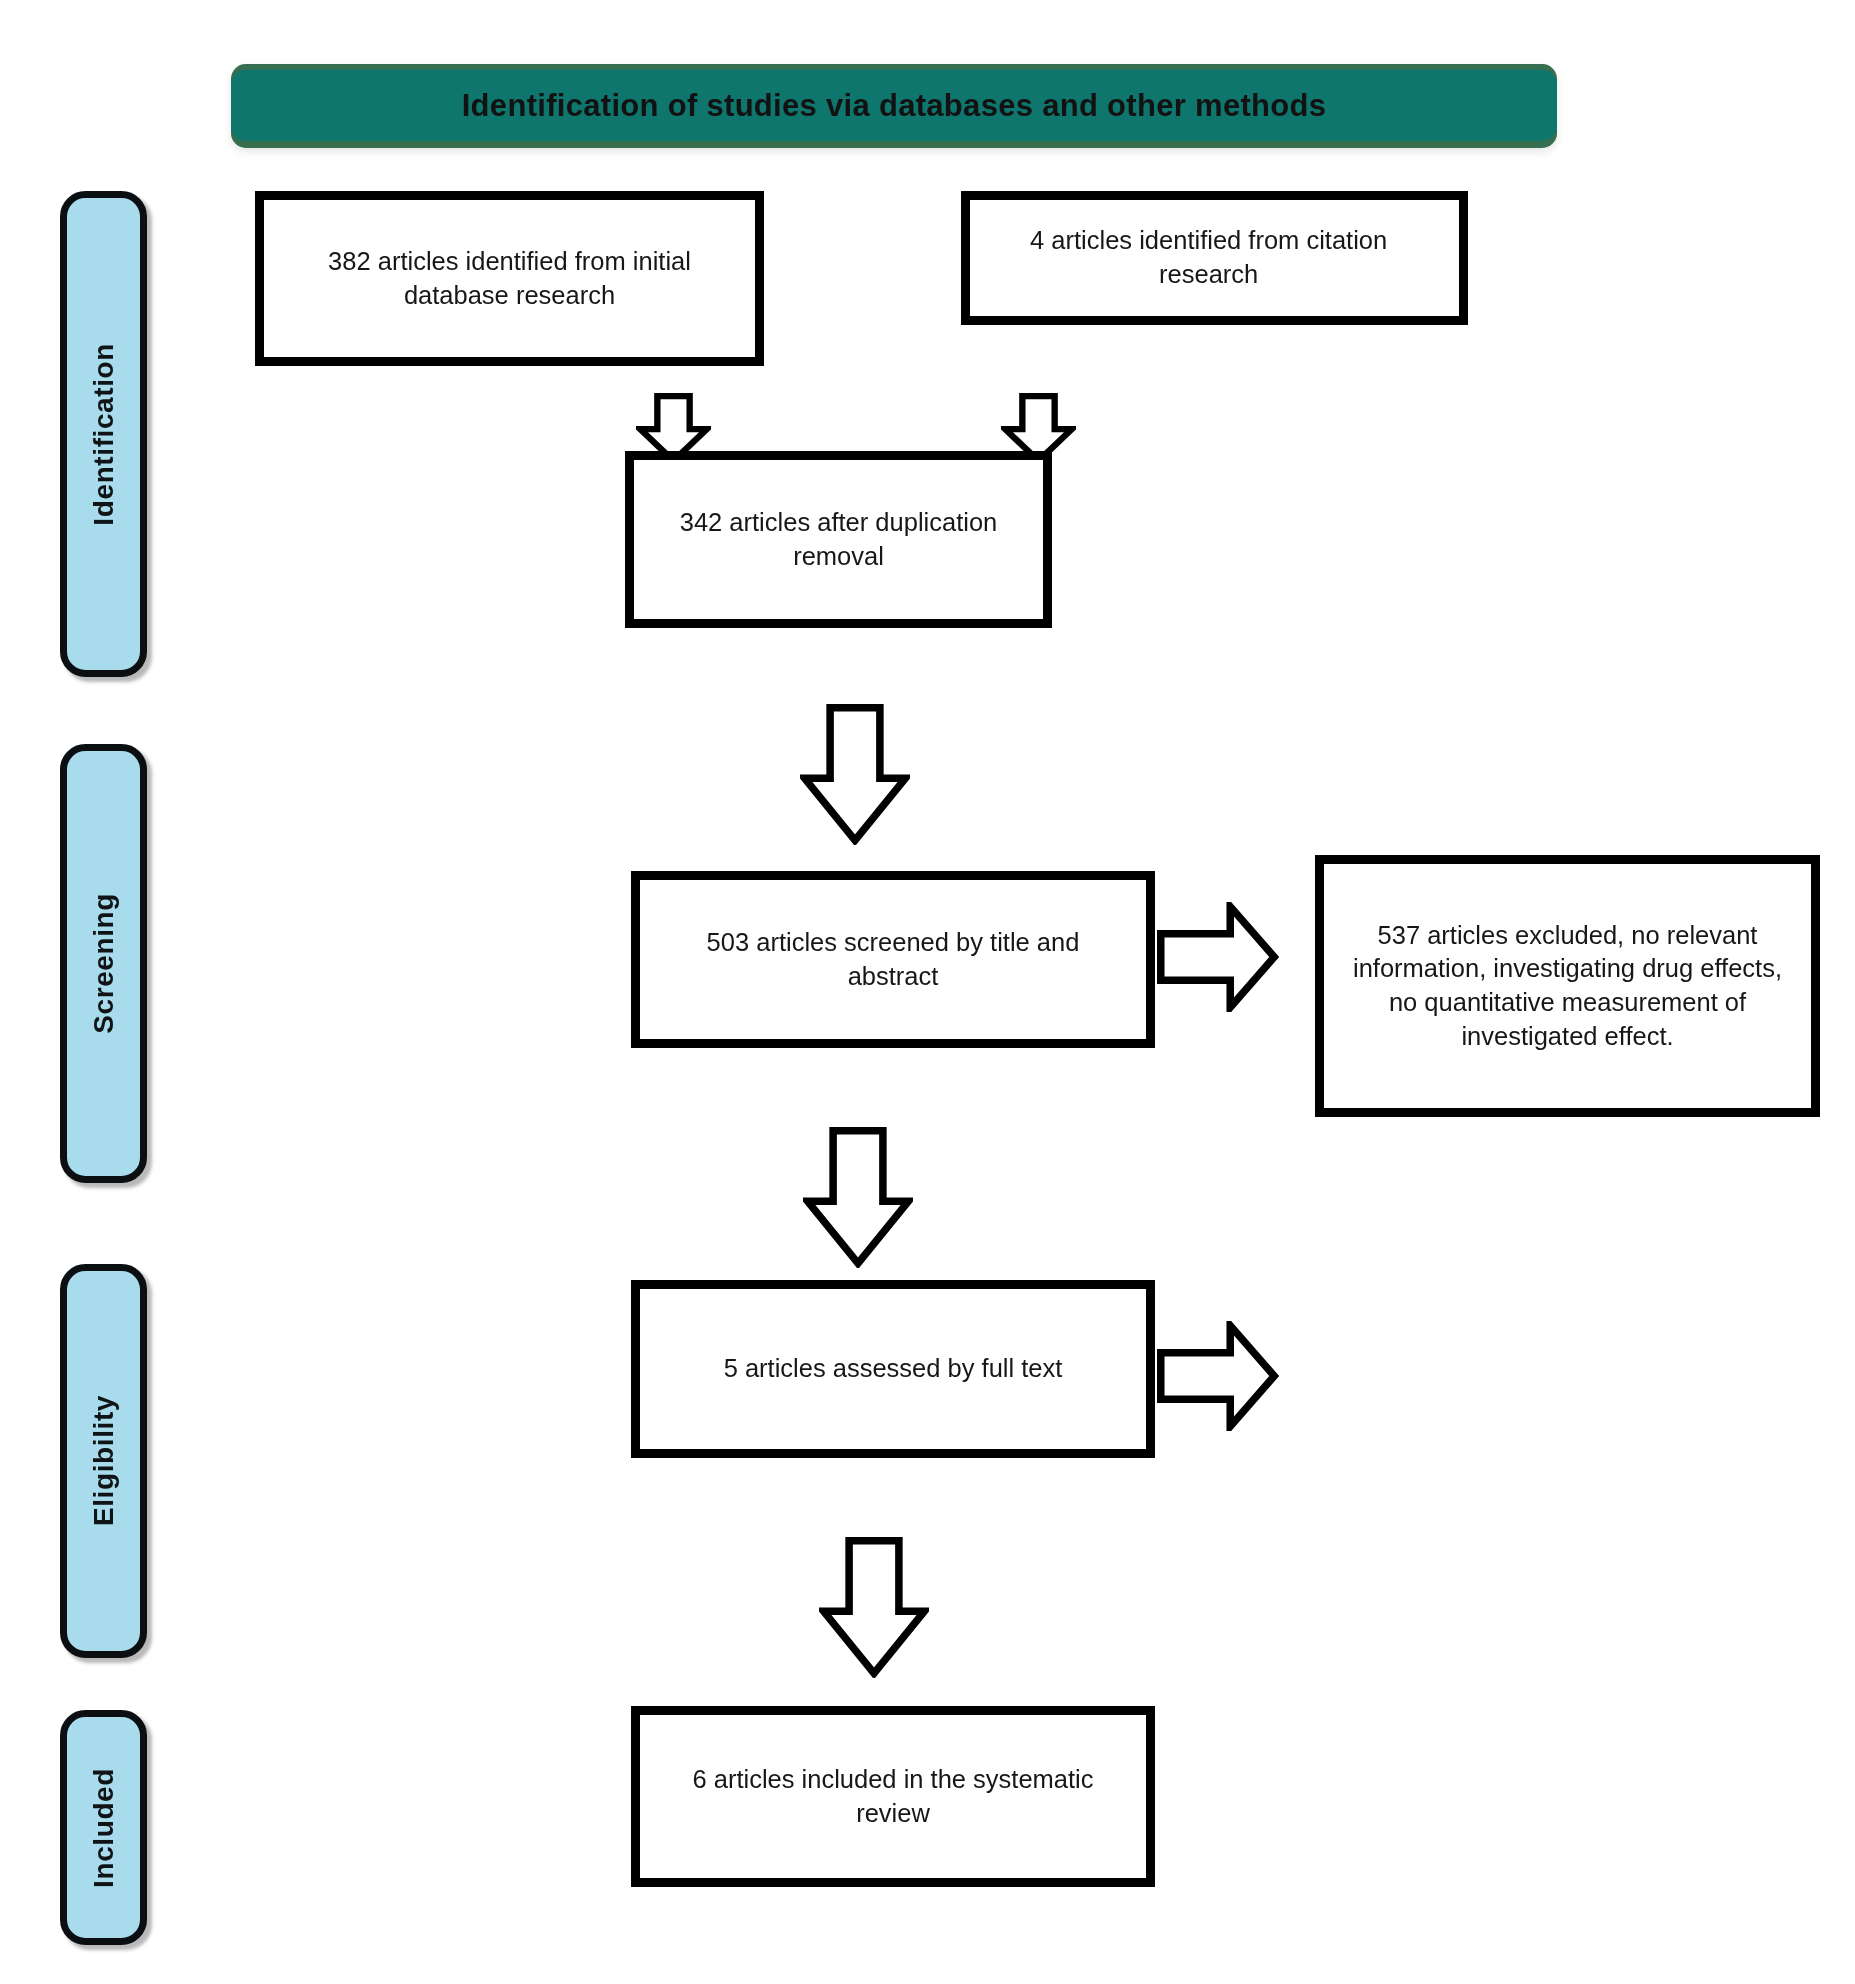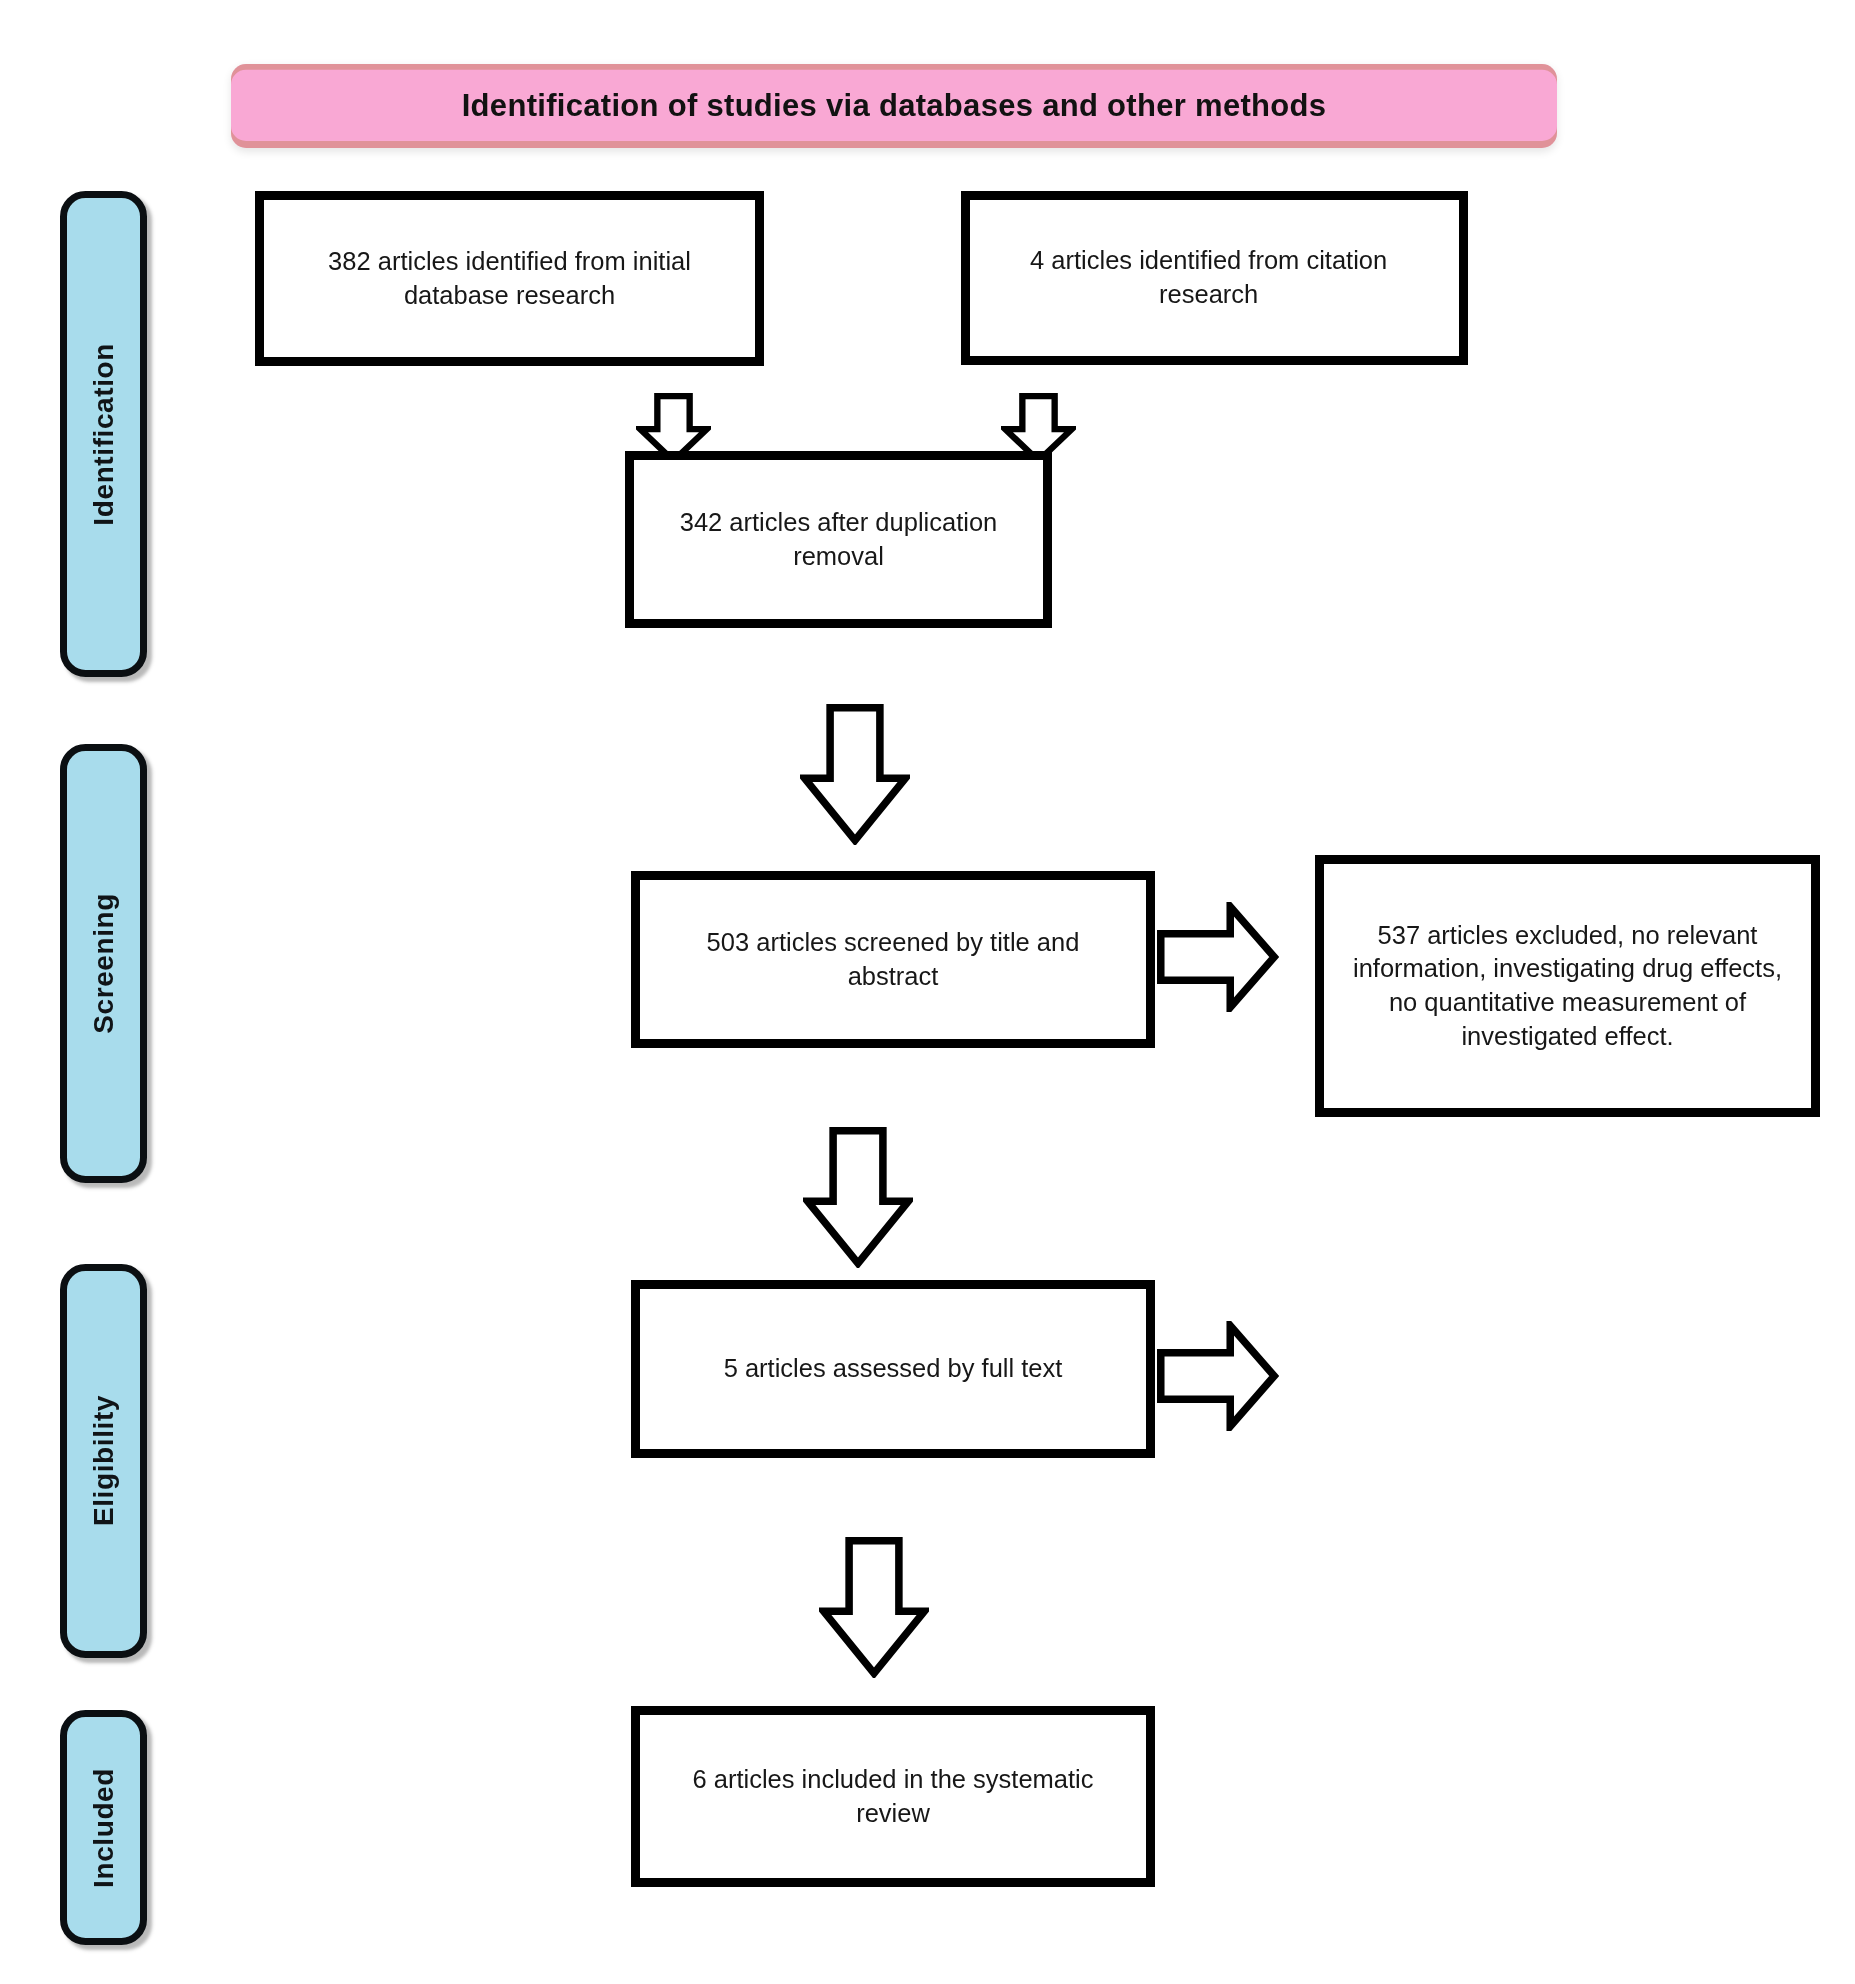--- a/index.html
+++ b/index.html
@@ -9,21 +9,21 @@
     height:1985px;
     background:#ffffff;
     font-family:"Liberation Sans", sans-serif;
     color:#111111;
     overflow:hidden;
   }
   .abs{position:absolute;box-sizing:border-box;}
 
   
   .banner{
-    background:#f9a8d4;
+    background:#0f766e;
     border-radius:15px;
     box-shadow:
       inset 0 5.8px 0 rgba(160,90,0,0.28),
       inset 0 -7px 0 rgba(160,90,0,0.28),
       0 3.5px 8px rgba(0,0,0,0.10);
     display:flex;align-items:center;justify-content:center;
     text-align:center;
   }
   .banner span{font-size:31px;font-weight:bold;color:#121212;letter-spacing:0.3px;}
 
@@ -77,21 +77,21 @@
   <div class="stage abs" style="left:60px;top:1264px;width:87px;height:394px;">
     <span>Eligibility</span>
   </div>
   <div class="stage abs" style="left:60px;top:1710px;width:87px;height:235px;">
     <span>Included</span>
   </div>
 
   <div class="fbox abs" style="left:255px;top:191px;width:509px;height:175px;">
     <span>382 articles identified from initial database research</span>
   </div>
-  <div class="fbox abs" style="left:961px;top:191px;width:507px;height:174px;padding-left:8px;">
+  <div class="fbox abs" style="left:961px;top:191px;width:507px;height:134px;padding-left:8px;">
     <span>4 articles identified from citation research</span>
   </div>
 
   <svg class="arrow abs" style="left:636px;top:392px;" width="75" height="73" viewBox="0 0 130 126">
     <polygon points="37,7 93,7 93,64 123,64 65,119 7,64 37,64" stroke-width="11"></polygon>
   </svg>
   <svg class="arrow abs" style="left:1001px;top:392px;" width="75" height="73" viewBox="0 0 130 126">
     <polygon points="37,7 93,7 93,64 123,64 65,119 7,64 37,64" stroke-width="11"></polygon>
   </svg>
 

